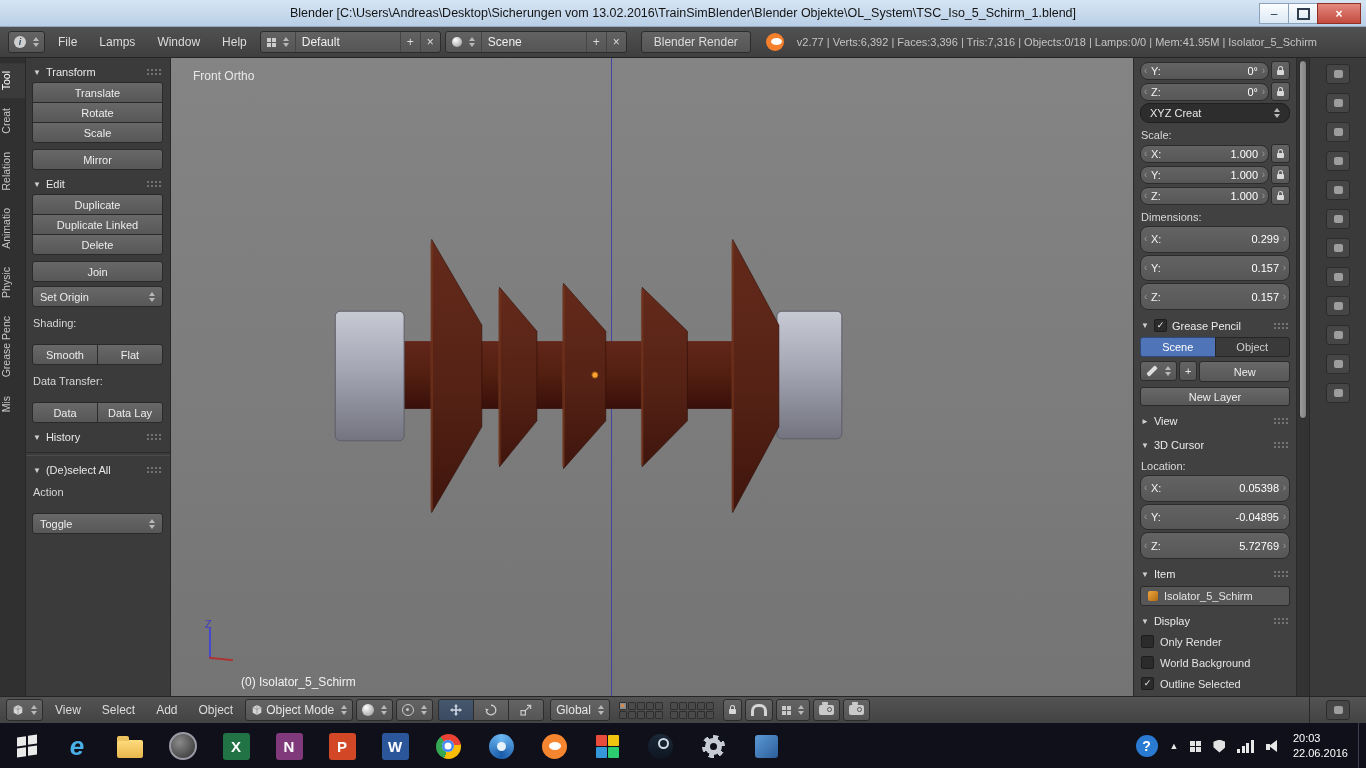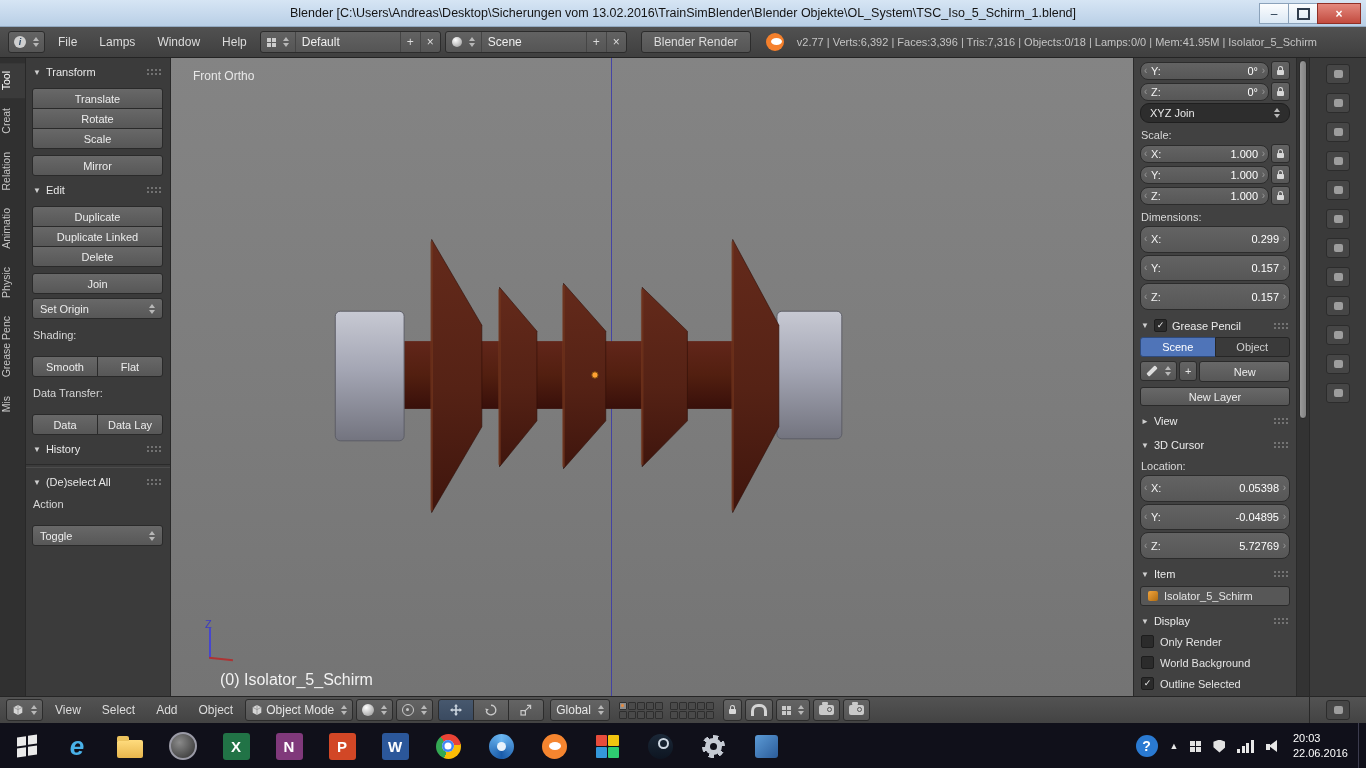--- a/index.html
+++ b/index.html
@@ -57,39 +57,39 @@
   .ttab.active{background:#3b3b3b;color:#fff}
   .tpanels{flex:1;padding:4px 7px 0 6px;font-size:11px;display:flex;flex-direction:column;min-width:0}
   .phead{display:flex;align-items:center;gap:5px;padding:4px 1px;color:#e8e8e8}
   .tri{font-size:8px;color:#cfcfcf}
   .grip{margin-left:auto;width:16px;height:8px;opacity:.7;
         background:radial-gradient(circle,#8a8a8a 1px,transparent 1.3px) 0 0/4px 4px}
   .btn{height:19px;background:linear-gradient(#686868,#575757);border:1px solid #2a2a2a;border-radius:3px;
        display:flex;align-items:center;justify-content:center;color:#ededed;font-size:11px}
   .vgroup{display:flex;flex-direction:column;margin-bottom:6px}
   .vgroup .btn{border-radius:0;margin-top:-1px}
-  .vgroup .btn:first-child{border-radius:3px 3px 0 0;margin-top:6px}
+  .vgroup .btn:first-child{border-radius:3px 3px 0 0;margin-top:0}
   .vgroup .btn:last-child{border-radius:0 0 3px 3px}
   .single{margin-bottom:4px}
   .pair{display:flex;margin-bottom:4px}
   .pair .btn{flex:1}
   .pair .btn:first-child{border-radius:3px 0 0 3px}
   .pair .btn:last-child{border-radius:0 3px 3px 0;margin-left:-1px}
   .slabel{padding:6px 1px 15px;color:#d6d6d6}
   .dropdown{height:19px;background:linear-gradient(#686868,#575757);border:1px solid #2a2a2a;border-radius:3px;
             display:flex;align-items:center;padding:0 7px;color:#ededed;margin-bottom:4px}
   .dropdown .ud{margin-left:auto}
   .tdivider{height:2px;border-top:1px solid #2b2b2b;border-bottom:1px solid #4c4c4c;margin:5px -7px 4px -6px}
   
   .vp{flex:1;position:relative;overflow:hidden;min-width:0;
       background:linear-gradient(#848484 0%,#7c7c7c 55%,#747474 100%)}
   .zline{position:absolute;left:440px;top:0;bottom:0;width:1px;background:#3a3aac;opacity:.85}
   .model{position:absolute;left:0;top:0;width:100%;height:100%}
   .vp-label{position:absolute;left:22px;top:11px;font-size:12px;color:#e8e8e8}
-  .obj-label{position:absolute;left:49px;bottom:7px;font-size:16px;color:#f2f2f2}
+  .obj-label{position:absolute;left:70px;bottom:7px;font-size:12px;color:#f2f2f2}
   .gizmo{position:absolute;left:26px;bottom:26px;width:46px;height:50px}
   .gz-z{position:absolute;left:12px;bottom:12px;width:2px;height:30px;background:#4646cf}
   .gz-zlabel{position:absolute;left:8px;top:-2px;color:#3b3bc4;font-size:11px}
   .gz-x{position:absolute;left:12px;bottom:10px;width:24px;height:2px;background:#ad3434;transform:rotate(6deg)}
   
   .npanel{width:150px;flex:none;background:#414141;border-left:1px solid #2a2a2a;padding:3px 6px;
           font-size:11px;display:flex;flex-direction:column;gap:2px;overflow:hidden;color:#e4e4e4}
   .nrow{display:flex;gap:2px;align-items:center}
   .nfield{flex:1;height:16px;background:linear-gradient(#636363,#575757);border:1px solid #2c2c2c;
           border-radius:8px;display:flex;align-items:center;justify-content:space-between;
@@ -407,21 +407,21 @@
           <div class="nrow">
             <div class="nfield">
               <span class="fl">Z:</span>
               <span class="fv">0°</span>
             </div>
             <div class="lockbtn">
                 <span class="lock"></span>
               </div>
           </div>
           <div class="nmenu">
-            <span>XYZ Join</span>
+            <span>XYZ Creat</span>
             <span class="ud" style="margin-left:auto">
                 <i class="up"></i>
                 <i class="dn"></i>
               </span>
           </div>
           <div class="nlabel">Scale:</div>
           <div class="nrow">
             <div class="nfield">
               <span class="fl">X:</span>
               <span class="fv">1.000</span>

